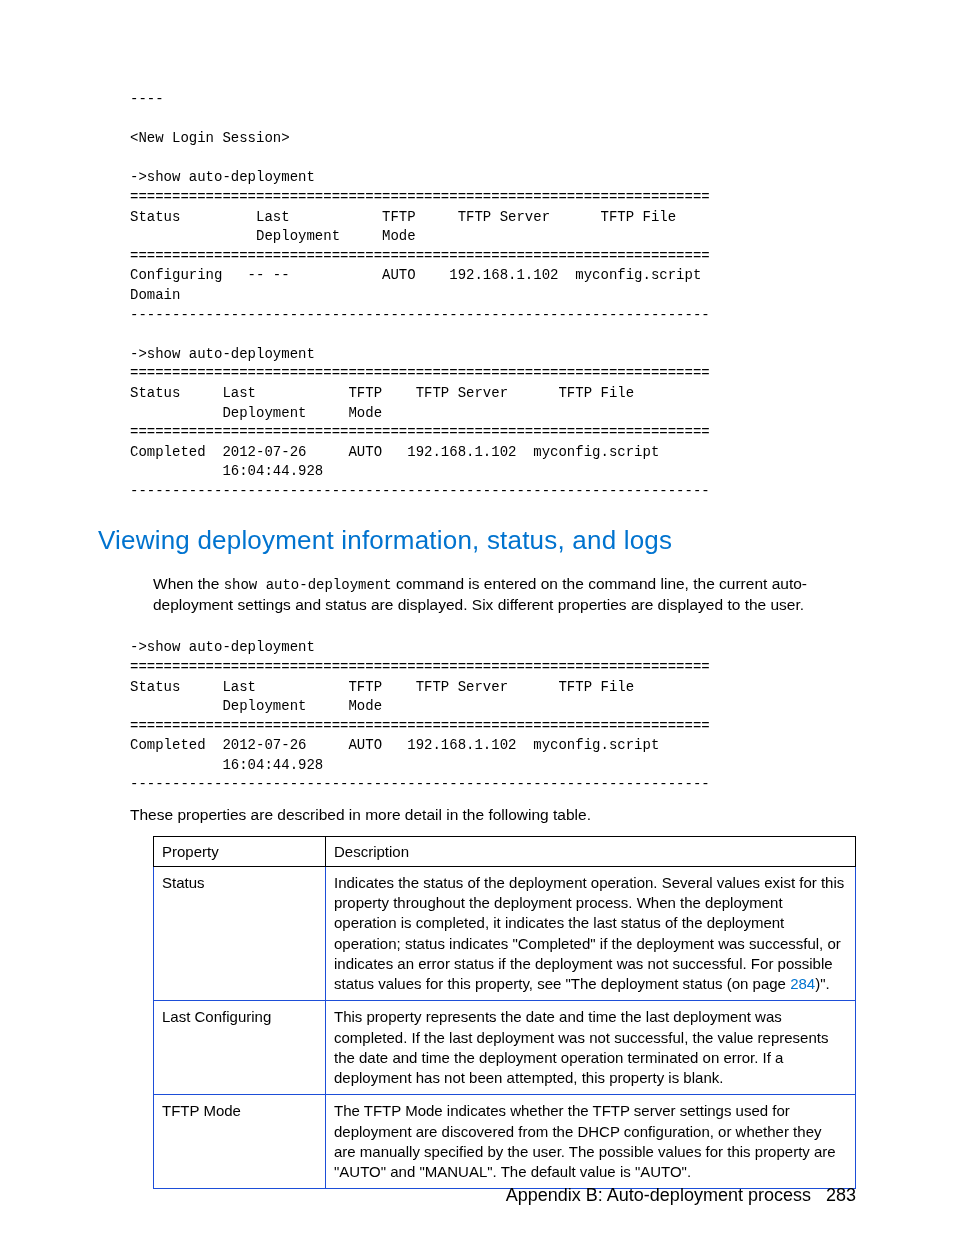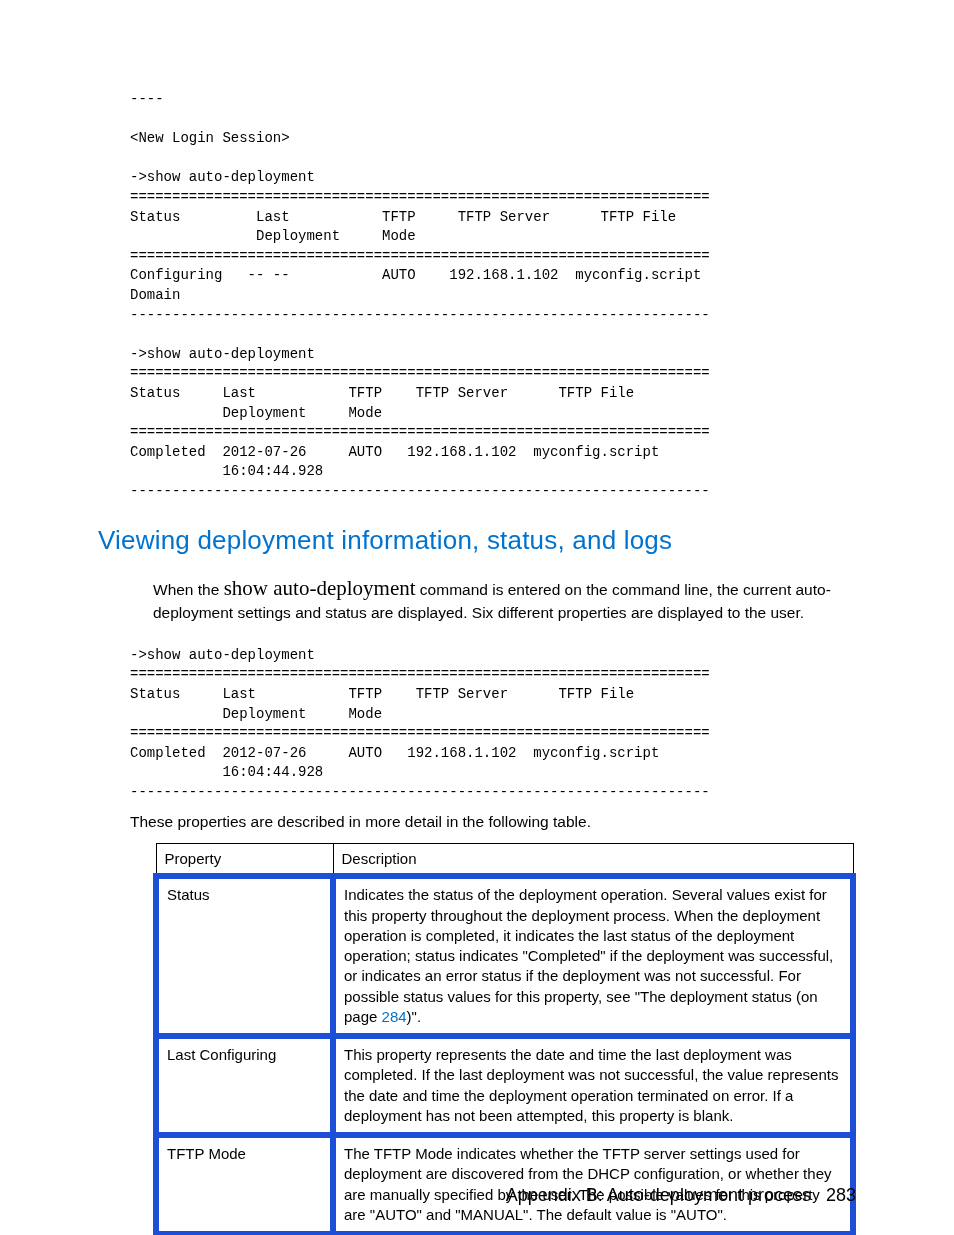--- a/index.html
+++ b/index.html
@@ -34,22 +34,22 @@
     font-size: 26px;
     margin: 24px 0 18px 0;
     letter-spacing: 0.2px;
   }
   p.body {
     font-size: 15.5px;
     line-height: 1.35;
     margin: 0 0 16px 55px;
   }
   code.inline {
-    font-family: Liberation Serif, serif;
-    font-size: 21px;
+    font-family: Liberation Mono, monospace;
+    font-size: 14px;
   }
   pre.cli2 {
     font-family: "Courier New", Courier, monospace;
     font-size: 14.0px;
     line-height: 1.4;
     white-space: pre;
     margin: 22px 0 10px 32px;
     overflow: hidden;
   }
   p.body2 {
@@ -64,21 +64,21 @@
     font-size: 15px;
   }
   table.props th {
     text-align: left;
     font-weight: normal;
     border: 1px solid #000;
     padding: 6px 8px;
     vertical-align: top;
   }
   table.props td {
-    border: 6px solid #1d4ed8;
+    border: 1px solid #1d4ed8;
     padding: 6px 8px;
     vertical-align: top;
     line-height: 1.35;
   }
   table.props td.pname {
     width: 155px;
   }
   a.pglink { color: #0073CF; text-decoration: none; }
   .footer {
     position: absolute;

